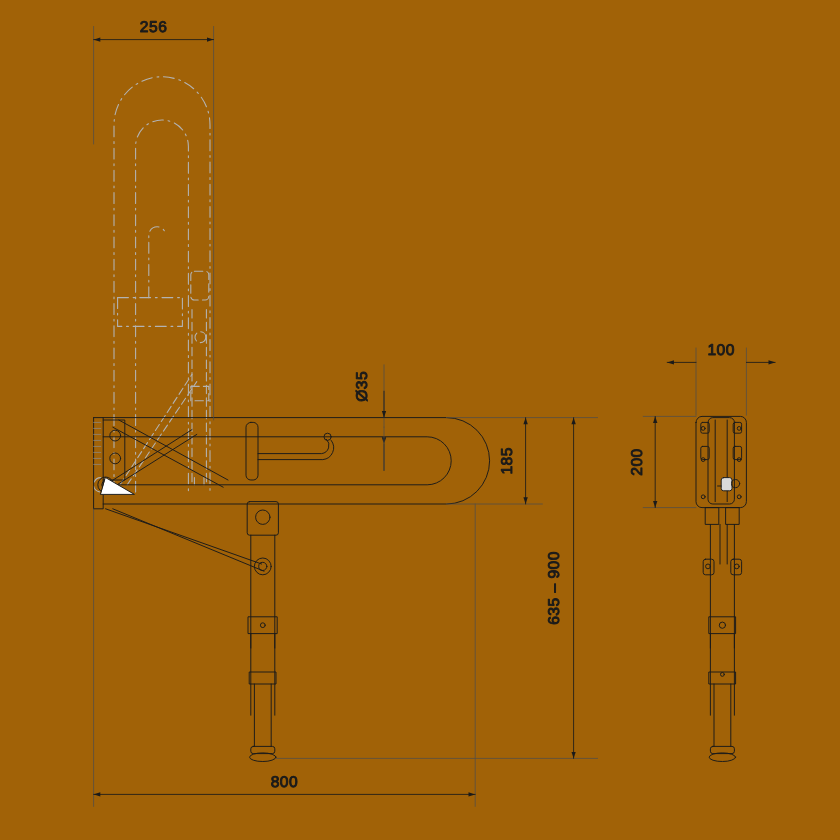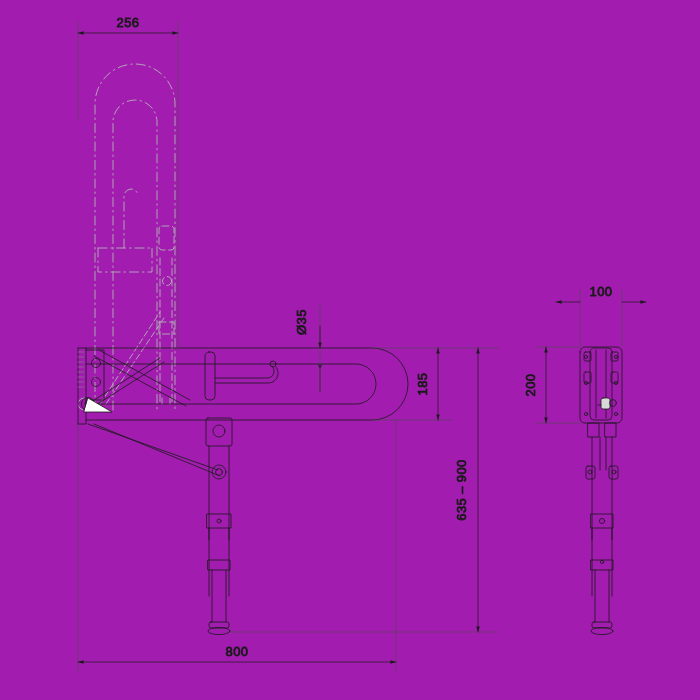--- a/index.html
+++ b/index.html
@@ -1,18 +1,18 @@
 <!DOCTYPE html>
 <html><head>
 <meta charset="utf-8">
 <style>
   html,body{margin:0;padding:0;background:#ffffff;}
   body{width:700px;height:700px;overflow:hidden;
        font-family:"Liberation Sans","DejaVu Sans",sans-serif;}
-  #stage{position:relative;width:700px;height:700px;background:#a21caf;}
+  #stage{position:relative;width:700px;height:700px;background:#a16207;}
   svg{display:block;position:absolute;top:0;left:0;}
   .dimtext{font-family:"Liberation Sans","DejaVu Sans",sans-serif;
            font-size:13px;fill:#1a1a1a;letter-spacing:.4px;}
 </style>
 </head>
 <body>
 
 <div id="stage">
 <svg width="700" height="700" viewBox="0 0 700 700">
 

